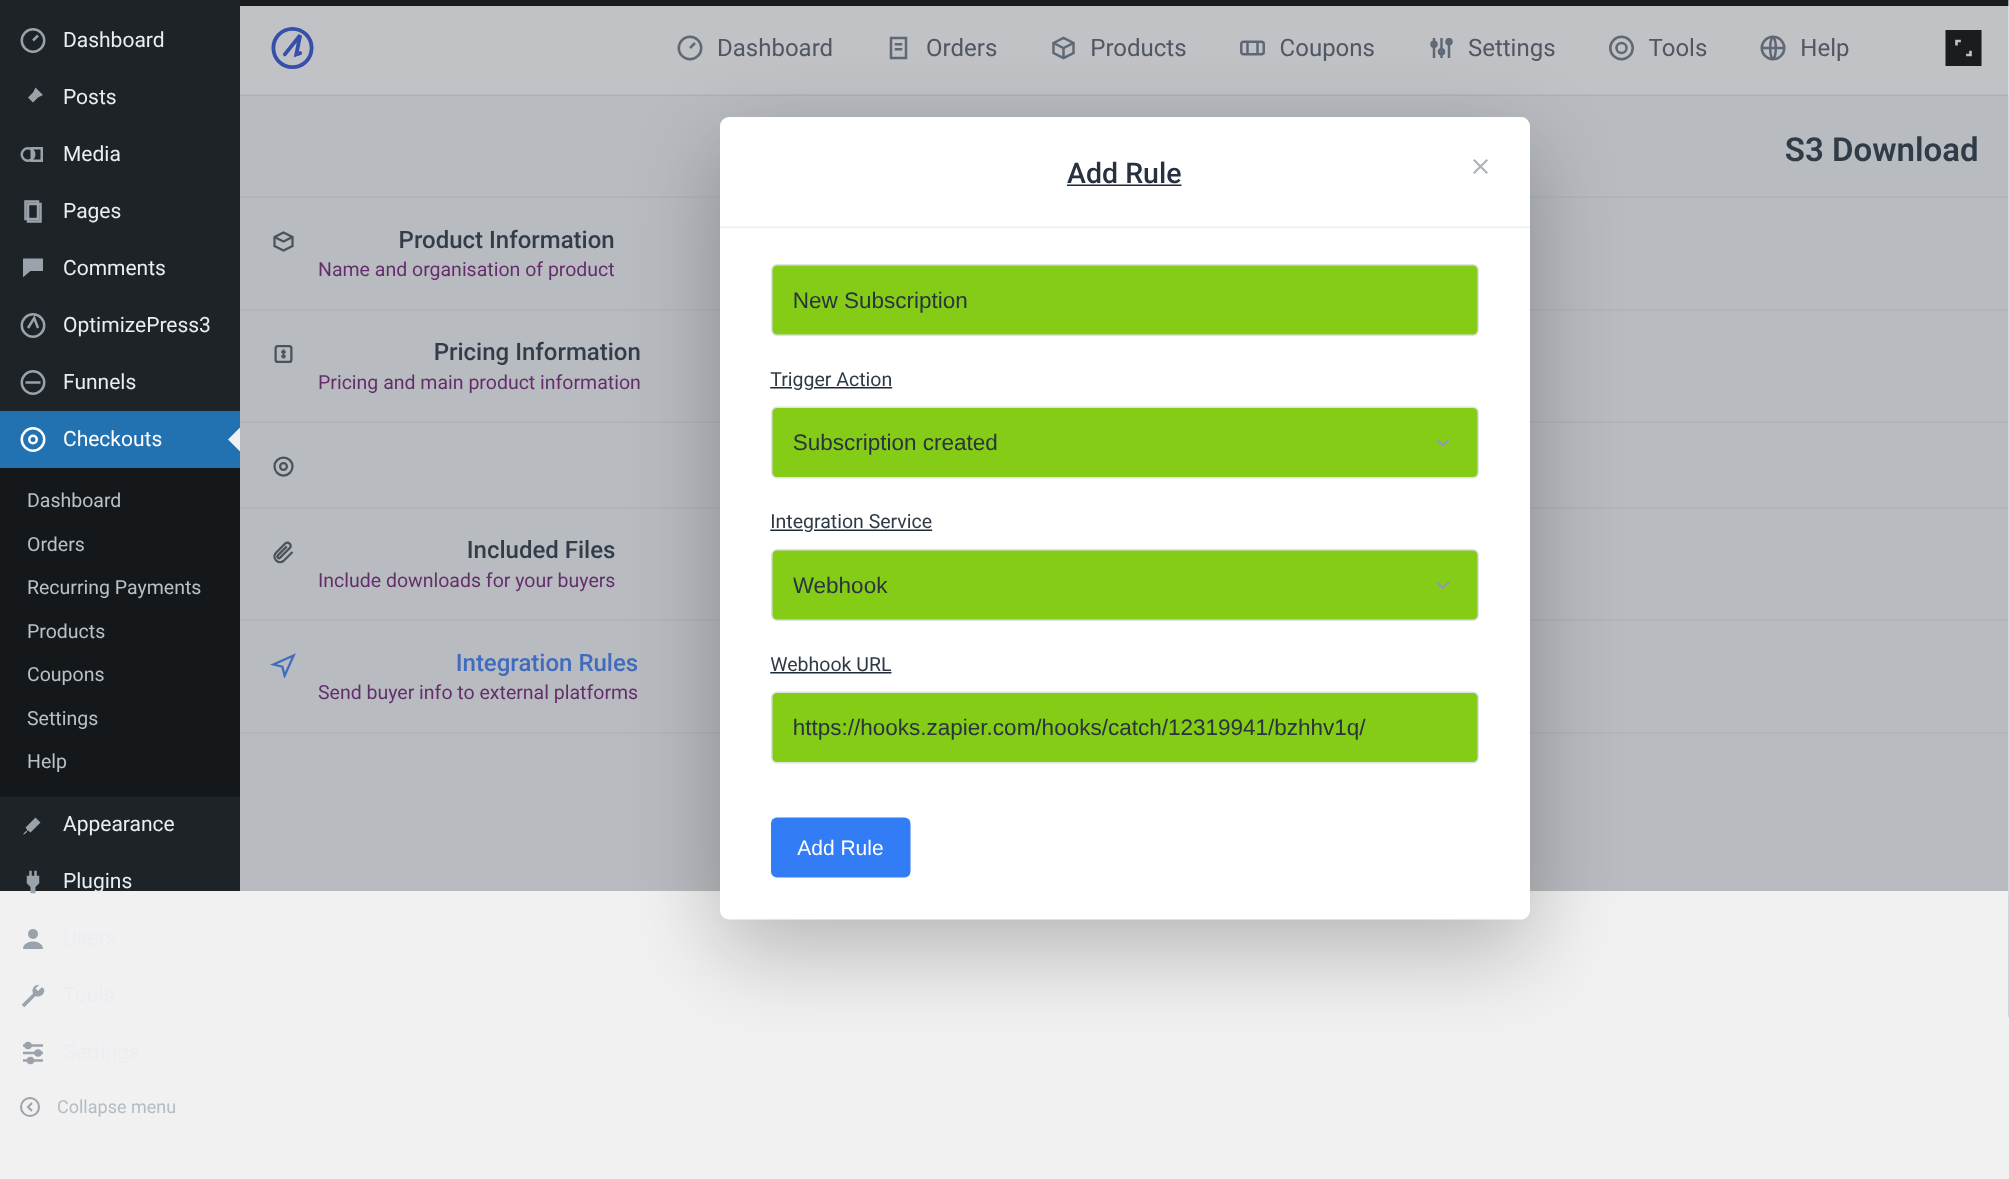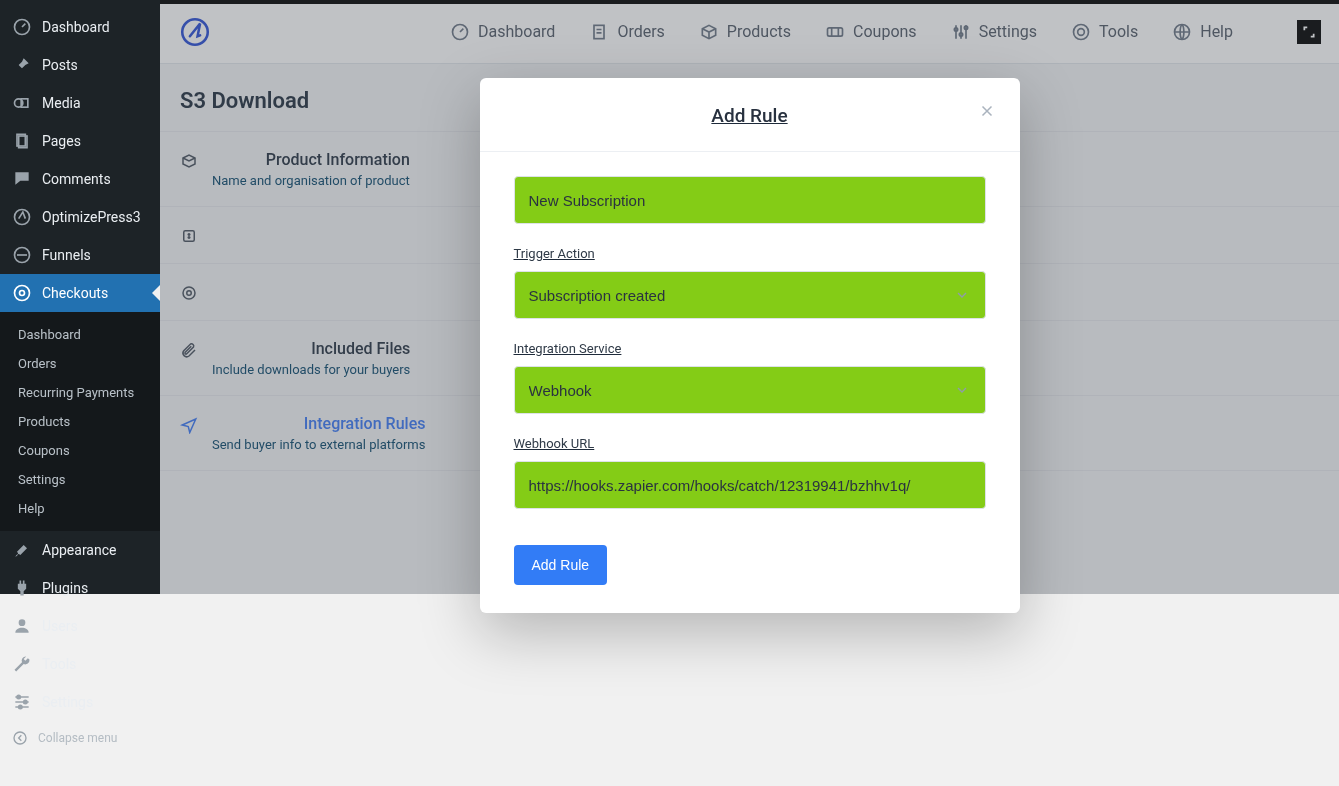--- a/index.html
+++ b/index.html
@@ -105,20 +105,21 @@
   cursor:pointer;
 }
 .fullscreen-btn svg { width:14px; height:14px; }
 
 .page-header {
   padding: 24px 20px 18px 20px;
   font-size: 22px;
   font-weight: 600;
   color: #22303f;
   border-bottom: 1px solid #e6e9ed;
+  text-align: right;
 }
 
 .sections {
   display: flex;
   flex-direction: column;
 }
 .section-row {
   display: flex;
   gap: 14px;
   padding: 18px 20px;
@@ -126,21 +127,21 @@
   cursor: pointer;
   text-align: right;
 }
 .section-row .row-icon {
   width: 18px; height: 18px; margin-top: 2px; color:#4a5460;
 }
 .section-row .row-text .title {
   font-size: 16px; color:#273443; font-weight: 500;
 }
 .section-row .row-text .desc {
-  font-size: 13px; color: #0c4a6e; margin-top: 4px;
+  font-size: 13px; color: #701a75; margin-top: 4px;
 }
 .section-row.active .title {
   color: #3d7af5;
 }
 .section-row.active .row-icon { color:#3d7af5; }
 
 
 .overlay {
   position: absolute;
   inset: 0;
@@ -445,20 +446,24 @@
           <div class="desc">Name and organisation of product</div>
         </div>
       </div>
       <div class="section-row">
         <span class="row-icon">
             <svg viewBox="0 0 24 24" fill="none" stroke="currentColor" stroke-width="2">
               <rect x="5" y="5" width="14" height="14" rx="2"></rect>
               <path d="M12 8v8M10 10h4M10 14h4"></path>
             </svg>
           </span>
+        <div class="row-text">
+          <div class="title">Pricing Information</div>
+          <div class="desc">Pricing and main product information</div>
+        </div>
       </div>
       <div class="section-row">
         <span class="row-icon">
             <svg viewBox="0 0 24 24" fill="none" stroke="currentColor" stroke-width="2">
               <circle cx="12" cy="12" r="8"></circle>
               <circle cx="12" cy="12" r="3"></circle>
             </svg>
           </span>
       </div>
       <div class="section-row">

